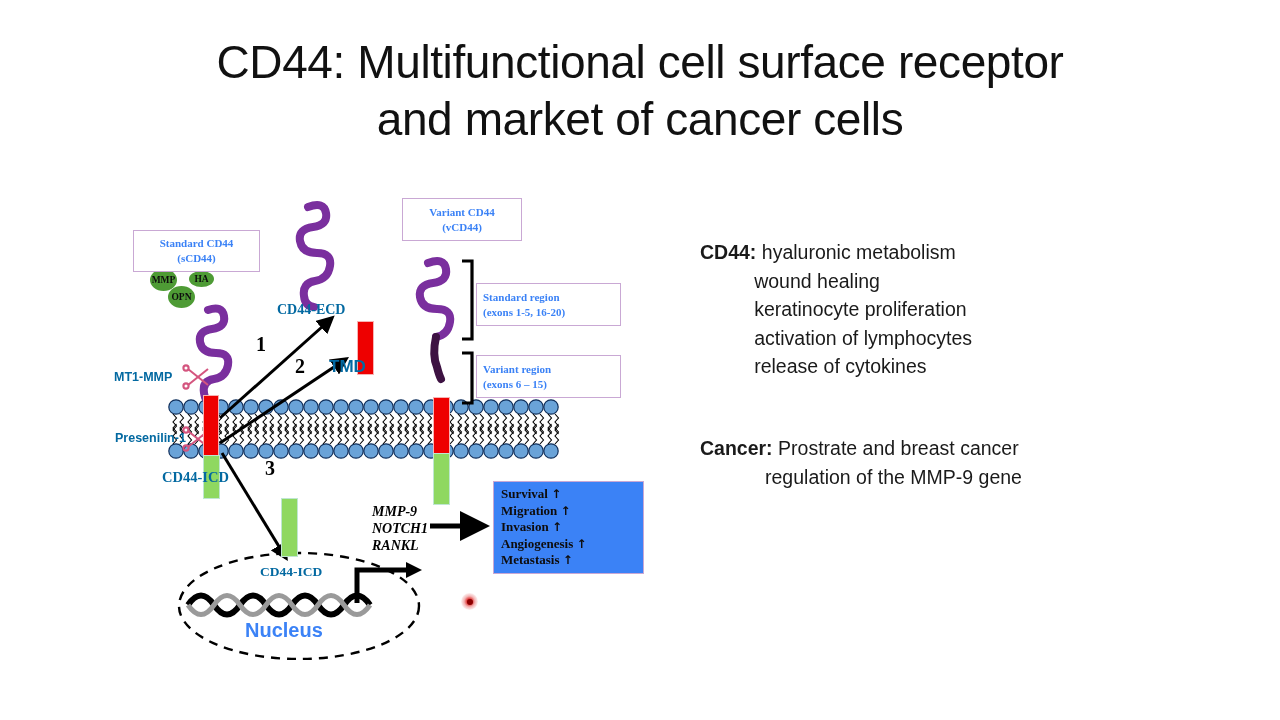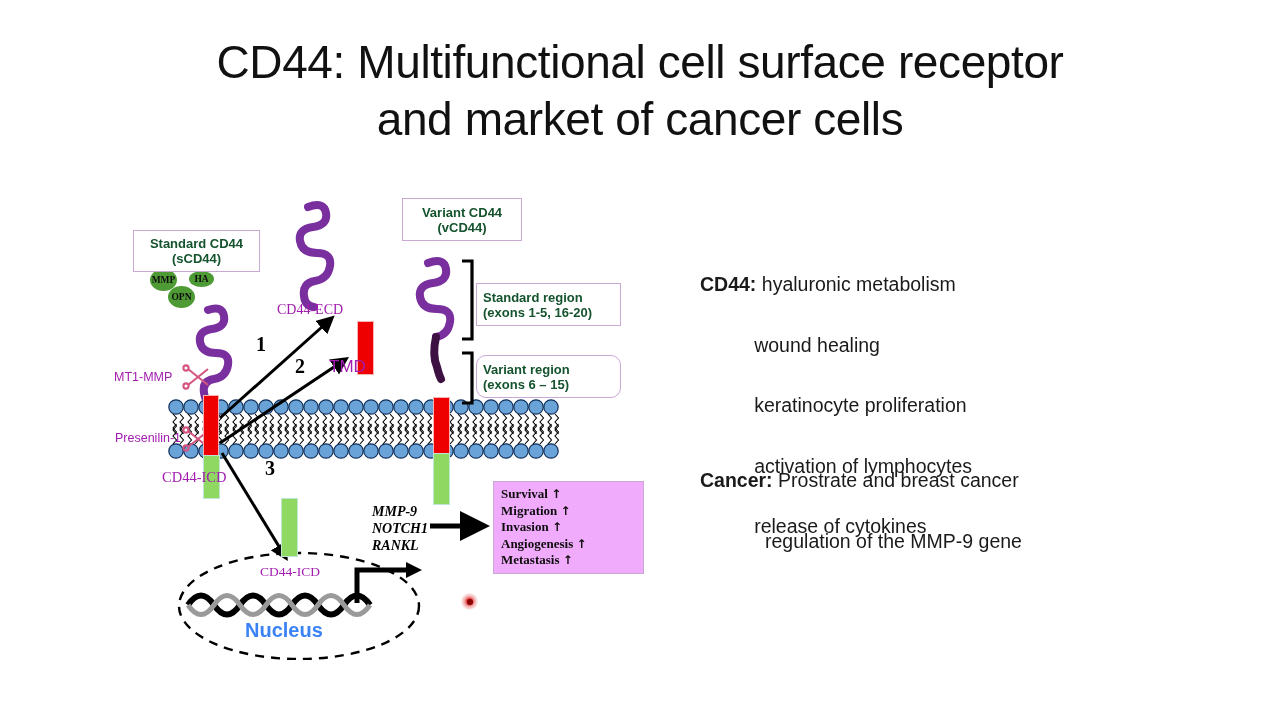--- a/index.html
+++ b/index.html
@@ -11,59 +11,59 @@
     font-family:"Liberation Sans",sans-serif;font-size:46px;line-height:57px;
     color:#111111;font-weight:400;letter-spacing:-0.4px;
   }
   #title .tline{display:block;}
 
   
   .righttext{position:absolute;font-size:19.5px;color:#1a1a1a;line-height:28.5px;}
   #cd44-block{left:700px;top:238px;}
   #cancer-block{left:700px;top:434px;}
   .righttext .lead{font-weight:bold;}
-  .righttext .row{white-space:pre;margin-top:32px;}
+  .righttext .row{white-space:pre;}
 
   
   #diagram{position:absolute;left:110px;top:185px;width:560px;height:475px;}
 
   
   .pbox{
     position:absolute;background:#ffffff;border:1.4px solid #c9a8d4;
-    font-family:Liberation Sans, sans-serif;font-weight:bold;color:#14532d;
-    text-align:center;line-height:15px;font-size:13px;
+    font-family:Liberation Serif, serif;font-weight:bold;color:#3b82f6;
+    text-align:center;line-height:15px;font-size:11px;
     display:flex;flex-direction:column;justify-content:center;align-items:center;
   }
   .pbox.left-al{text-align:left;align-items:flex-start;padding-left:6px;}
 
   
   .dlabel{
-    position:absolute;font-family:"Liberation Serif",serif;font-weight:normal;
-    color:#a21caf;font-size:13px;white-space:nowrap;
+    position:absolute;font-family:"Liberation Serif",serif;font-weight:bold;
+    color:#0369a1;font-size:13px;white-space:nowrap;
   }
   .dlabel.sans{font-family:"Liberation Sans",sans-serif;}
   .num{position:absolute;font-family:"Liberation Serif",serif;font-weight:bold;font-size:20px;color:#000;}
 
   
   .blob{position:absolute;background:#4e9b35;border-radius:50%;
         display:flex;align-items:center;justify-content:center;
         font-family:"Liberation Serif",serif;font-weight:bold;font-size:9.5px;color:#0d0d0d;}
 
   
   .tmdbar{position:absolute;background:#ee0000;border:1px solid #f7b3b3;}
   .icdbar{position:absolute;background:#8fd861;border:1.5px solid #bfe6d2;}
   .nucleus-label{position:absolute;font-family:"Liberation Sans",sans-serif;font-weight:bold;font-size:20px;color:#3b82f6;}
 
   
   #genes{position:absolute;font-family:"Liberation Serif",serif;font-style:italic;font-weight:bold;
          font-size:14px;color:#000;line-height:17px;}
 
   
   #outcomes{position:absolute;left:383px;top:296px;width:142px;
-            background:#f0abfc;border:1.4px solid #c9a8d4;padding:4px 0 4px 7px;}
+            background:#3b82f6;border:1.4px solid #c9a8d4;padding:4px 0 4px 7px;}
   #outcomes .oitem{font-family:"Liberation Serif",serif;font-weight:bold;font-size:13px;color:#0e0c0c;line-height:16.5px;white-space:nowrap;}
   .uarrow{font-family:"DejaVu Sans",sans-serif;font-size:12px;}
 
   
   #laser{position:absolute;left:461px;top:593px;width:17px;height:17px;border-radius:50%;
          background:radial-gradient(circle,#c20000 0%,#e23b3b 22%,rgba(233,120,120,0.55) 45%,rgba(240,180,180,0.18) 70%,rgba(255,255,255,0) 100%);}
   #laser:after{content:"";position:absolute;left:5.5px;top:5.5px;width:6px;height:6px;border-radius:50%;background:#8d0000;}
 </style>
 </head>
 <body>
@@ -341,21 +341,21 @@
     <span>(sCD44)</span>
   </div>
   <div class="pbox" style="left:292px;top:13px;width:118px;height:41px;">
     <span>Variant CD44</span>
     <span>(vCD44)</span>
   </div>
   <div class="pbox left-al" style="left:366px;top:98px;width:137px;height:41px;">
     <span>Standard region</span>
     <span>(exons 1-5, 16-20)</span>
   </div>
-  <div class="pbox left-al" style="left:366px;top:170px;width:137px;height:41px;border-radius:10px;">
+  <div class="pbox left-al" style="left:366px;top:170px;width:137px;height:41px;">
     <span>Variant region</span>
     <span>(exons 6 – 15)</span>
   </div>
 
   <div class="dlabel" style="left:167px;top:117px;font-size:14px;">CD44-ECD</div>
   <div class="dlabel sans" style="left:219px;top:172px;font-size:17px;">TMD</div>
   <div class="dlabel sans" style="left:4px;top:185px;font-size:12.5px;">MT1-MMP</div>
   <div class="dlabel sans" style="left:5px;top:246px;font-size:12.5px;">Presenilin-1</div>
   <div class="dlabel" style="left:52px;top:284px;font-size:14.5px;">CD44-ICD</div>
   <div class="dlabel" style="left:150px;top:379px;font-size:13.5px;">CD44-ICD</div>

